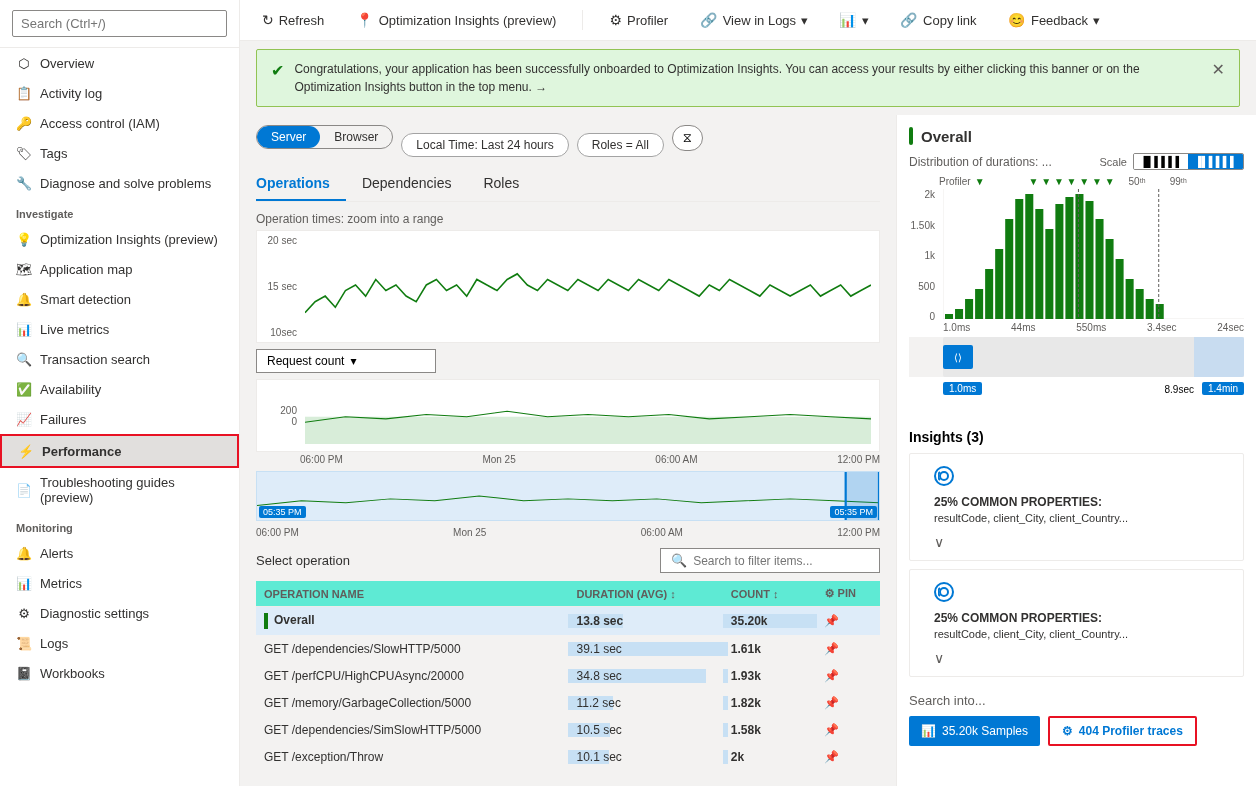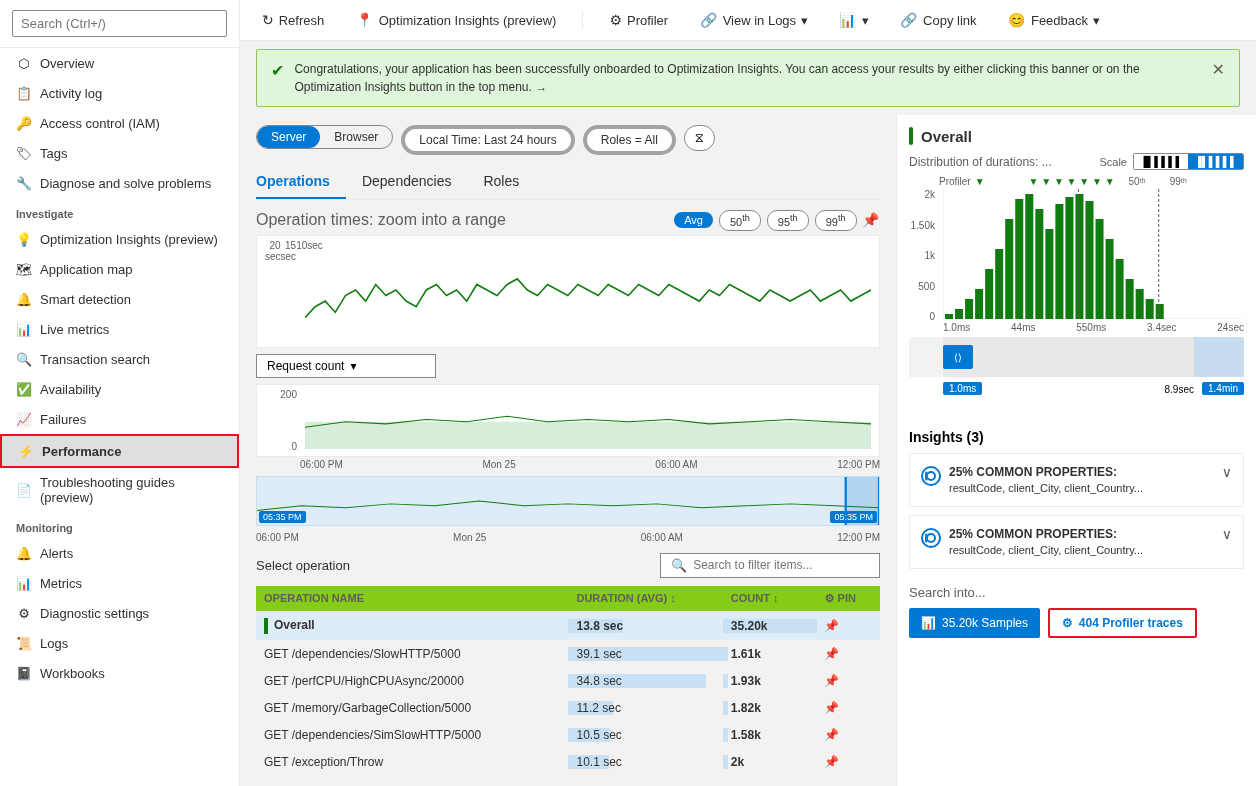--- a/index.html
+++ b/index.html
@@ -125,27 +125,28 @@
     .filter-toggle-btn {
       padding: 4px 14px;
       cursor: pointer;
       font-size: 12px;
       border: none;
       background: none;
       color: #323130;
     }
     .filter-toggle-btn.active { background: #0078d4; color: #fff; border-radius: 20px; }
     .filter-pill {
-      border: 4px solid #a3a3a3;
+      border: 1px solid #a3a3a3;
       border-radius: 20px;
       padding: 4px 14px;
       font-size: 12px;
       color: #323130;
       cursor: pointer;
       background: #fff;
+      margin-top: 8px;
     }
     .filter-icon-btn {
       border: 1px solid #8a8886;
       border-radius: 20px;
       padding: 4px 10px;
       cursor: pointer;
       background: #fff;
     }
 
     
@@ -169,21 +170,21 @@
     }
     .tab-item:first-child { padding-left: 0; }
 
     
     .chart-header {
       display: flex;
       align-items: center;
       justify-content: space-between;
       margin-bottom: 4px;
     }
-    .chart-title { font-size: 16px; color: #605e5c; }
+    .chart-title { font-size: 12px; color: #605e5c; }
     .chart-controls { display: flex; gap: 6px; align-items: center; }
     .chart-pill {
       padding: 2px 10px;
       border-radius: 10px;
       font-size: 11px;
       cursor: pointer;
     }
     .chart-pill.active { background: #0078d4; color: #fff; }
     .chart-pill.outline { border: 1px solid #8a8886; color: #323130; background: #fff; }
     .pin-icon { cursor: pointer; color: #605e5c; font-size: 14px; }
@@ -243,21 +244,21 @@
     .search-box input { border: none; outline: none; font-size: 12px; width: 100%; }
 
     table { width: 100%; border-collapse: collapse; }
     thead th {
       font-size: 11px;
       font-weight: 600;
       color: #605e5c;
       text-align: left;
       padding: 6px 8px;
       border-bottom: 1px solid #edebe9;
-      background: #84cc16;
+      background: #5eead4;
     }
     tbody tr { cursor: pointer; }
     tbody tr.selected { background: #deecf9; }
     tbody td { padding: 6px 8px; font-size: 12px; color: #323130; border-bottom: 1px solid #f3f2f1; }
     .duration-bar-cell { position: relative; }
     .duration-bar {
       display: inline-block;
       height: 14px;
       background: #c7e0f4;
       position: absolute;
@@ -297,26 +298,27 @@
     .dist-header { display: flex; align-items: center; justify-content: space-between; margin-bottom: 6px; }
     .dist-title { font-size: 12px; color: #605e5c; }
     .scale-toggle { display: flex; border: 1px solid #8a8886; border-radius: 2px; overflow: hidden; }
     .scale-btn { padding: 2px 6px; cursor: pointer; font-size: 10px; border: none; background: #fff; }
     .scale-btn.active { background: #0078d4; color: #fff; }
 
     .insights-title { font-size: 14px; font-weight: 600; margin-bottom: 8px; }
     .insight-card {
       border: 1px solid #edebe9;
       border-radius: 2px;
-      padding: 10px 11px;
+      padding: 10px 24px;
       margin-bottom: 8px;
       display: flex;
       align-items: flex-start;
       justify-content: space-between;
       gap: 8px;
+      flex-direction: column;
     }
     .insight-icon { width: 20px; height: 20px; border: 2px solid #0078d4; border-radius: 50%; display: flex; align-items: center; justify-content: center; flex-shrink: 0; margin-top: 2px; }
     .insight-text { font-size: 11px; color: #323130; line-height: 1.4; flex: 1; }
     .insight-text strong { font-size: 12px; }
     .insight-expand { cursor: pointer; color: #605e5c; font-size: 14px; }
 
     .drill-section { margin-top: 8px; }
     .drill-title { font-size: 13px; color: #605e5c; margin-bottom: 8px; }
     .drill-buttons { display: flex; gap: 8px; }
     .drill-btn {
@@ -492,53 +494,46 @@
       </div>
 
       <div class="tabs-row">
         <div class="tab-item active">Operations</div>
         <div class="tab-item">Dependencies</div>
         <div class="tab-item">Roles</div>
       </div>
 
       <div class="chart-header">
         <span class="chart-title">Operation times: zoom into a range</span>
-        <div class="chart-controls">
-          <span class="chart-pill active">Avg</span>
-          <span class="chart-pill outline">50<sup>th</sup></span>
-          <span class="chart-pill outline">95<sup>th</sup></span>
-          <span class="chart-pill outline">99<sup>th</sup></span>
-          <span class="pin-icon">📌</span>
-        </div>
       </div>
 
       <div class="chart-container" style="padding: 4px 8px;">
         <div style="display:flex; gap:4px;">
-          <div style="display:flex; flex-direction:row; justify-content:space-between; font-size:10px; color:#605e5c; width:36px; text-align:right; padding-right:4px;">
+          <div style="display:flex; flex-direction:column; justify-content:space-between; font-size:10px; color:#605e5c; width:36px; text-align:right; padding-right:4px;">
             <span>20 sec</span>
             <span>15 sec</span>
             <span>10sec</span>
           </div>
           <div style="flex:1; position:relative;">
             <svg class="main-chart" viewBox="0 0 560 90" preserveAspectRatio="none">
 
               <polyline points="0,70 10,60 20,55 30,65 40,50 50,45 60,55 70,40 80,50 90,45 100,55 110,60 120,45 130,40 140,50 150,45 160,55 170,40 180,45 190,50 200,40 210,35 220,45 230,50 240,40 250,45 260,50 270,40 280,45 290,50 300,40 310,45 320,50 330,40 340,45 350,50 360,40 370,45 380,50 390,55 400,45 410,50 420,40 430,45 440,50 450,55 460,45 470,50 480,55 490,50 500,45 510,55 520,50 530,45 540,55 550,50 560,45" fill="none" stroke="#107c10" stroke-width="1.5"></polyline>
             </svg>
           </div>
         </div>
       </div>
 
       <div class="dropdown-select">
         <span>Request count</span>
         <span>▾</span>
       </div>
 
       <div class="chart-container" style="padding: 4px 8px; margin-bottom:0;">
         <div style="display:flex; gap:4px;">
-          <div style="display:flex; flex-direction:column; justify-content:space-between; font-size:10px; color:#605e5c; width:36px; text-align:right; padding-right:4px;">
+          <div style="display:flex; flex-direction:column; justify-content:center; font-size:10px; color:#605e5c; width:36px; text-align:right; padding-right:4px;">
             <span>200</span>
             <span>0</span>
           </div>
           <div style="flex:1;">
             <svg class="mini-chart" viewBox="0 0 560 55" preserveAspectRatio="none">
               <rect x="0" y="30" width="560" height="25" fill="#c8e6c9" opacity="0.7"></rect>
               <polyline points="0,35 40,30 80,32 120,28 160,30 200,25 240,30 280,28 320,30 360,28 400,32 440,30 480,28 520,30 560,32" fill="none" stroke="#107c10" stroke-width="1"></polyline>
             </svg>
           </div>
         </div>

